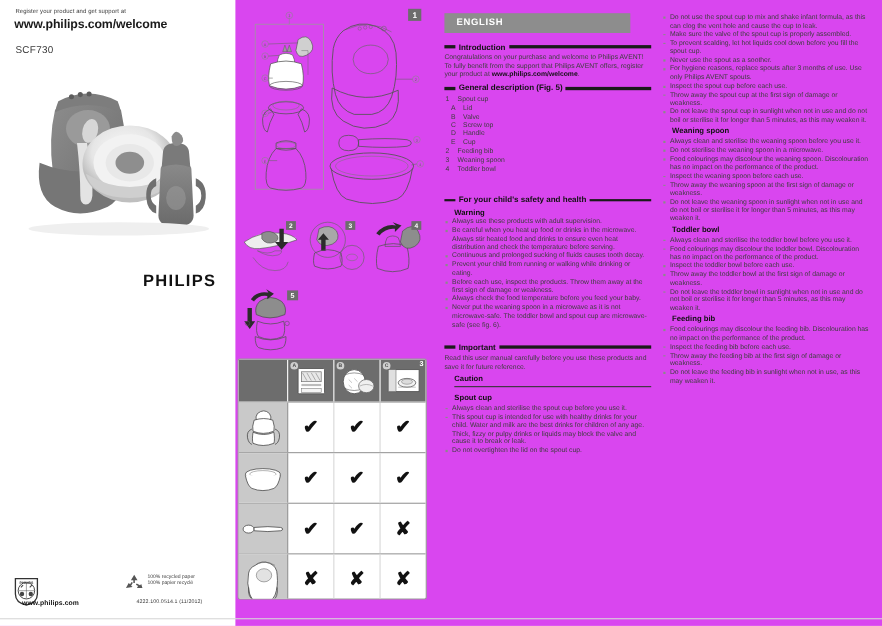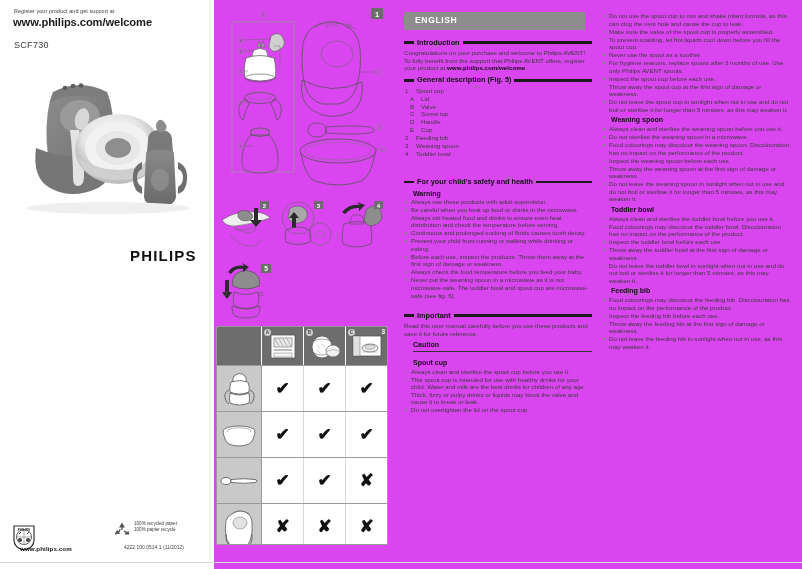--- a/index.html
+++ b/index.html
@@ -49,21 +49,21 @@
   .rowico svg{position:absolute;left:50%;top:50%;transform:translate(-50%,-50%);}
   .t6-row .mark{flex:1;border-right:1px solid #d8d8d8;display:flex;align-items:center;justify-content:center;
                 font-size:17px;font-weight:bold;color:#111;box-sizing:border-box;}
   .t6-row .mark:last-child{border-right:none;}
 
   
   .col{position:absolute;top:0;width:196px;height:569px;font-size:6.2px;line-height:7.6px;color:#3d3d3d;}
   .col.mid{left:400px;}
   .col.right{left:598px;}
 
-  .lang-bar{position:absolute;left:4px;top:12px;width:169px;height:18px;background:#8d8d8d;padding-left:12px;}
+  .lang-bar{position:absolute;left:4px;top:12px;width:169px;height:18px;background:#8d8d8d;}
   .lang-bar span{position:absolute;left:11px;top:5px;color:#fff;font-size:8.6px;font-weight:bold;letter-spacing:.6px;}
 
   .sec-head{position:relative;margin:0 0 2px 0;display:flex;align-items:center;height:9px;font-weight:bold;}
   .sec-head .dash{height:2.6px;background:#1a1a1a;width:10px;margin-right:3px;}
   .sec-head .dashlong{height:2.6px;background:#1a1a1a;flex:1;margin-left:3px;}
   .sec-head b{font-size:7.3px;color:#111;white-space:nowrap;}
 
   .sub-head{font-size:7px;font-weight:bold;color:#111;margin:3px 0 1px 9px;}
   .sub-head-rule{font-size:7px;font-weight:bold;color:#111;margin:3px 0 0 9px;
                  border-bottom:1px solid #333;padding-bottom:2px;}

